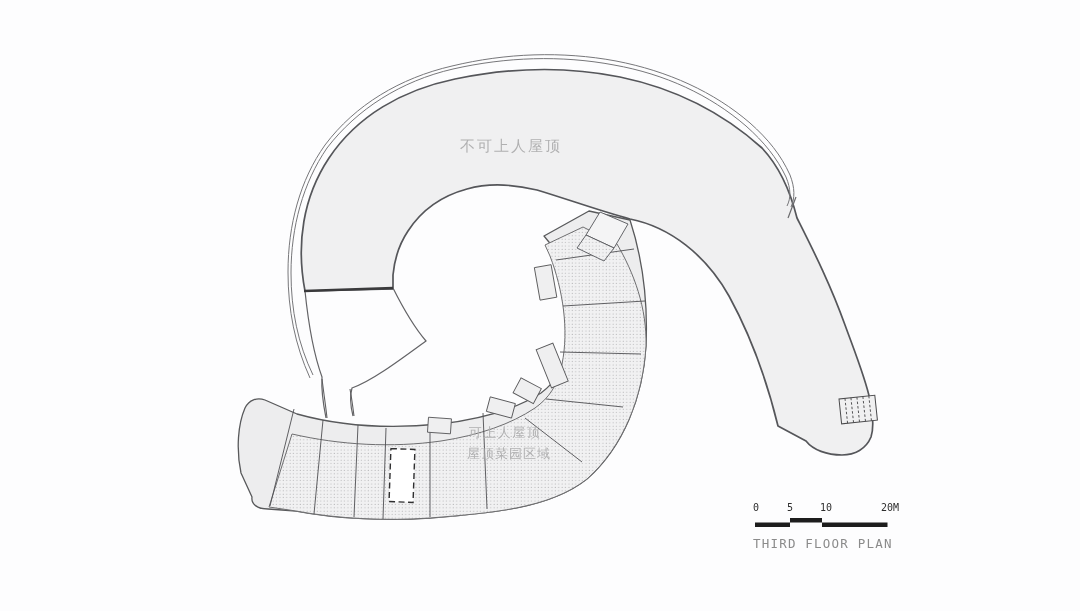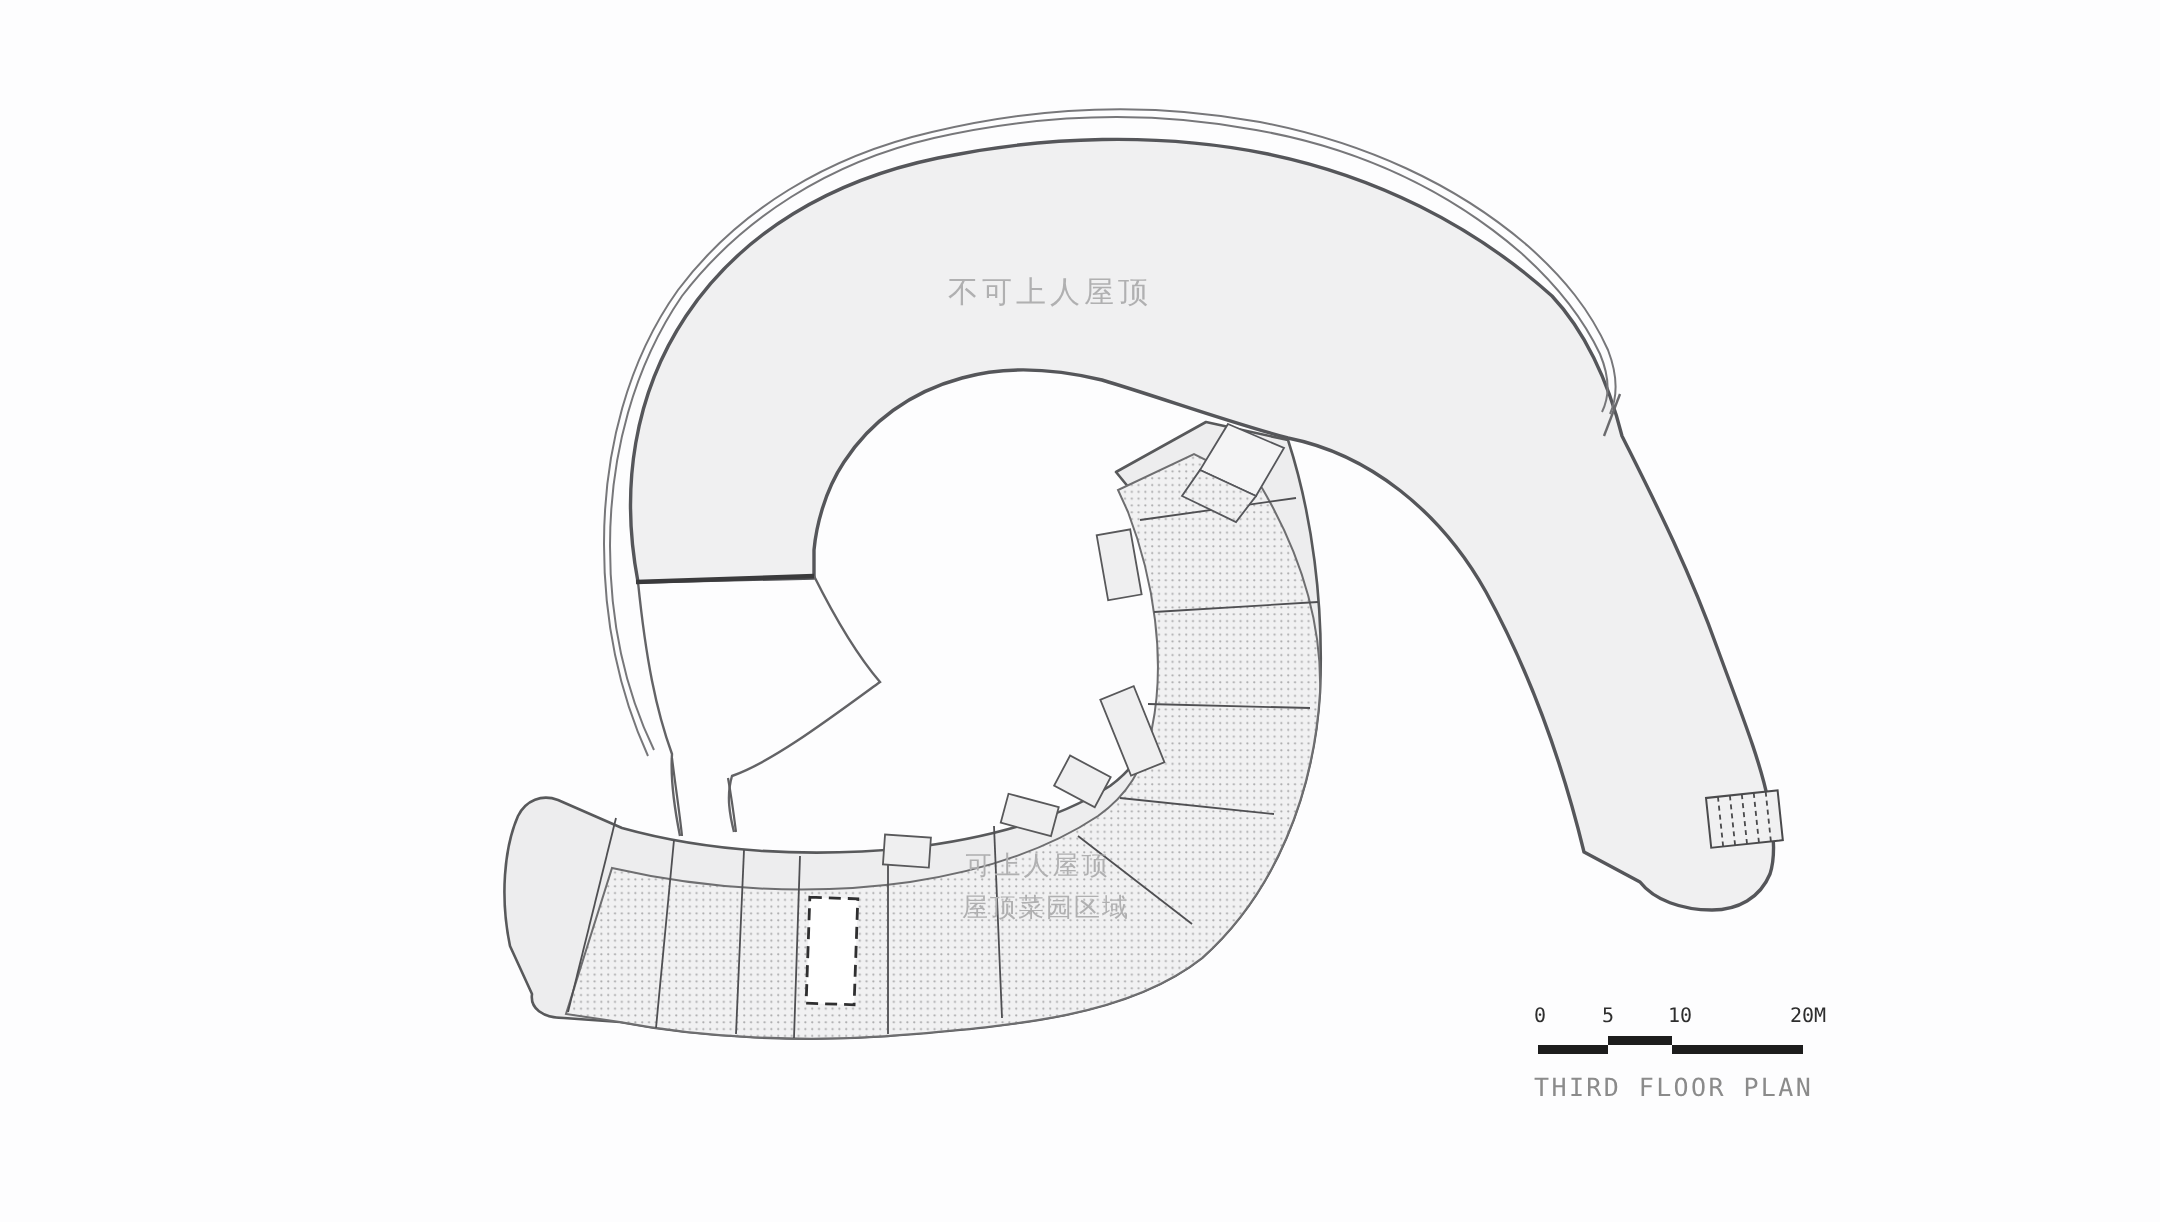--- a/index.html
+++ b/index.html
@@ -1,17 +1,17 @@
 <!DOCTYPE html>
 <html><head>
 <meta charset="utf-8">
 <style>
   html,body{margin:0;padding:0;background:#fdfdfe;}
   body{width:1080px;height:611px;overflow:hidden;font-family:"Liberation Sans",sans-serif;}
-  .plan-wrap{position:relative;width:924px;height:611px;margin-left:14px;}
+  .plan-wrap{position:relative;width:924px;height:611px;}
   svg{display:block;}
   .cjk-label{font-family:"DejaVu Sans",sans-serif;fill:#b0b0b1;}
   .scale-num{font-family:"DejaVu Sans Mono",monospace;fill:#2e2e2e;}
   .plan-title{font-family:"DejaVu Sans Mono",monospace;fill:#8b8b8b;letter-spacing:1.2px;}
 </style>
 </head>
 <body>
 
 <div class="plan-wrap">
 <svg width="1080" height="611" viewBox="0 0 1080 611" xmlns="http://www.w3.org/2000/svg">

